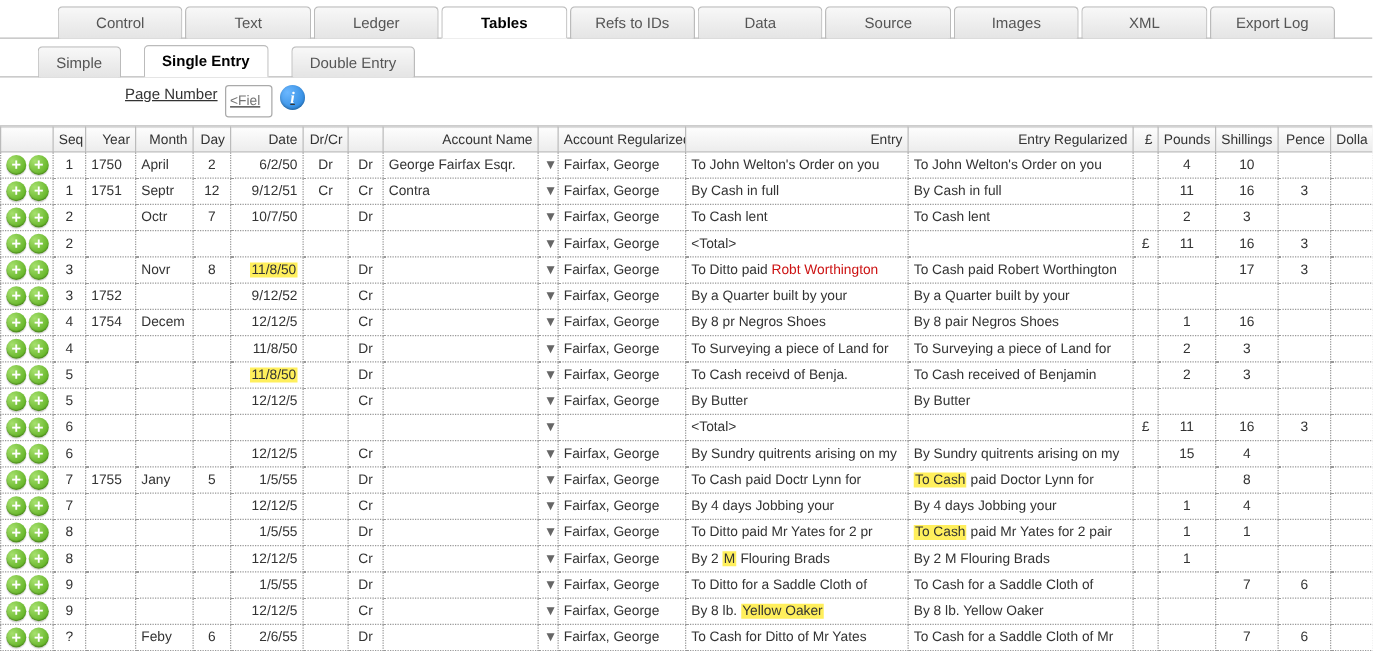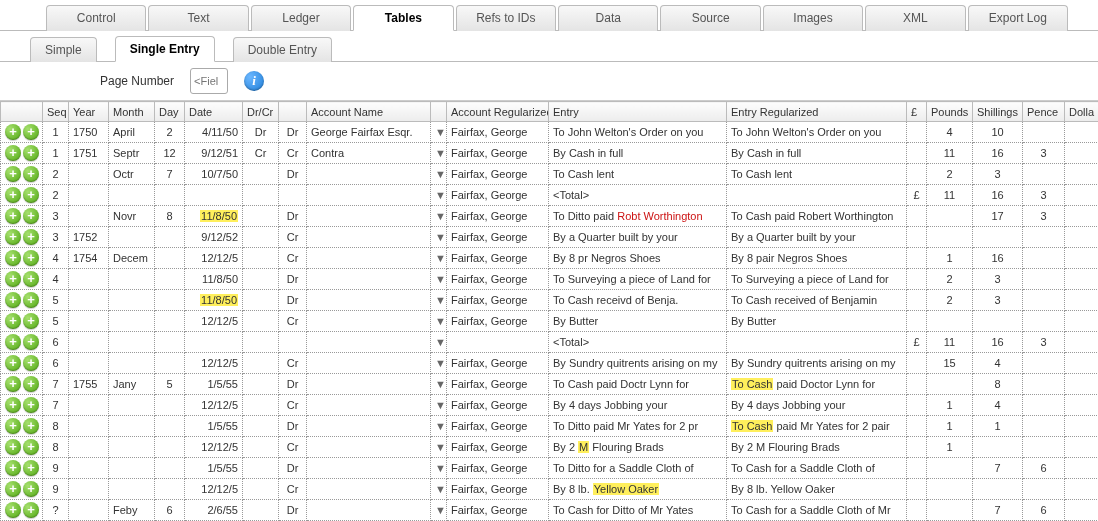--- a/index.html
+++ b/index.html
@@ -62,24 +62,25 @@
   }
   .sub-tab.active {
     background: #fff;
     font-weight: bold;
     color: #000;
     border-bottom: 1px solid #fff;
     z-index: 2;
   }
   .toolbar-row {
     display: flex;
-    align-items: center;
+    align-items: flex-start;
     padding: 6px 0 6px 100px;
-    gap: 16px;
+    gap: 6px;
     font-size: 12px;
+    text-decoration: underline;
   }
   .page-field {
     width: 38px;
     height: 20px;
     border: 1px solid #aaa;
     border-radius: 3px;
     font-size: 11px;
     padding: 12px 3px;
     color: #888;
   }
@@ -115,21 +116,21 @@
     overflow: hidden;
     text-overflow: clip;
     height: 18px;
     background: #fff;
   }
   table.grid th {
     border: 1px solid #bbb;
     background: linear-gradient(#fdfdfd, #ececec);
     font-weight: normal;
     color: #333;
-    text-align: left;
+    text-align: right;
     height: 20px;
   }
   .col-actions { width: 42px; }
   .col-seq     { width: 26px; text-align: center;}
   .col-year    { width: 40px; }
   .col-month   { width: 46px; }
   .col-day     { width: 30px; text-align:center;}
   .col-date    { width: 58px; text-align:right; padding-right:4px;}
   .col-drcr    { width: 36px; text-align:center;}
   .col-drcrN   { width: 28px; text-align:center;}
@@ -215,21 +216,21 @@
           <th class="col-dolla">Dolla</th>
         </tr>
       </thead>
     <tbody id="grid-body">
         <tr>
           <td class="col-actions"><span class="act-btn plus"></span><span class="act-btn plus"></span></td>
           <td class="col-seq center">1</td>
           <td class="col-year">1750</td>
           <td class="col-month">April</td>
           <td class="col-day center">2</td>
-          <td class="col-date right">4/11/50</td>
+          <td class="col-date right">6/2/50</td>
           <td class="col-drcr center">Dr</td>
           <td class="col-drcrN center">Dr</td>
           <td class="col-accname">George Fairfax Esqr.</td>
           <td class="col-dd center">▼</td>
           <td class="col-accreg">Fairfax, George</td>
           <td class="col-entry">To John Welton's Order on you</td>
           <td class="col-entryreg">To John Welton's Order on you</td>
           <td class="col-psym center"></td>
           <td class="col-pounds center">4</td>
           <td class="col-shill center">10</td>

